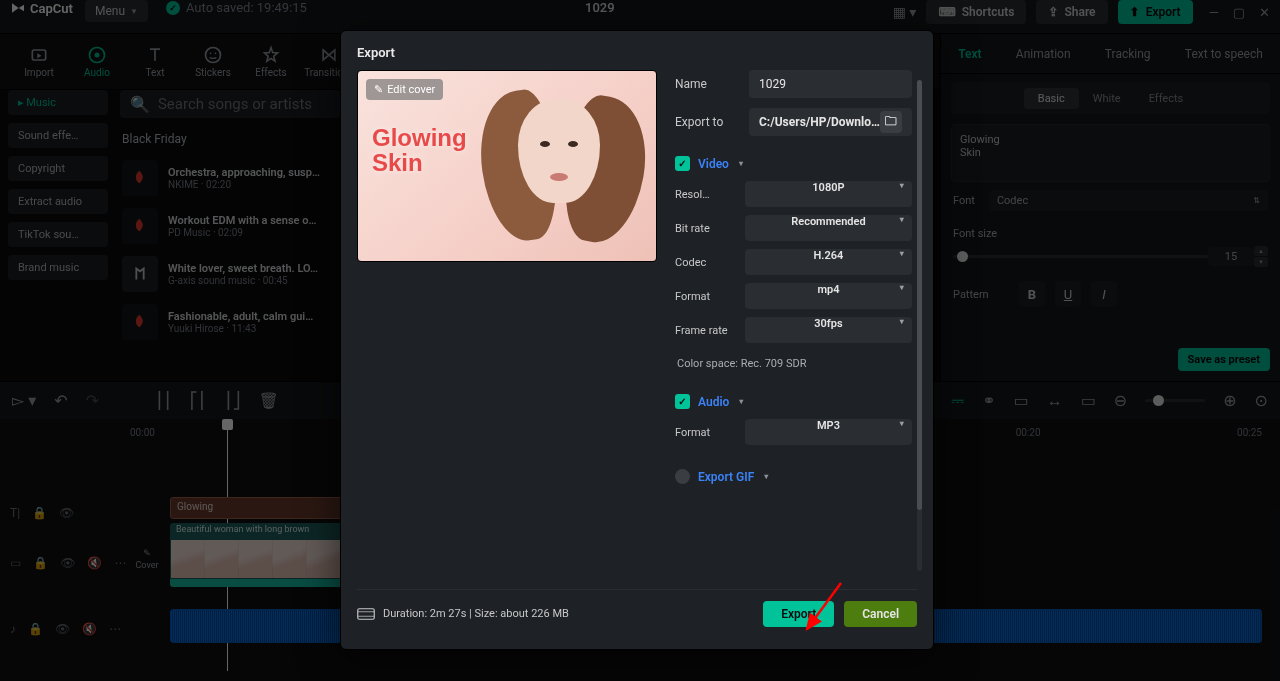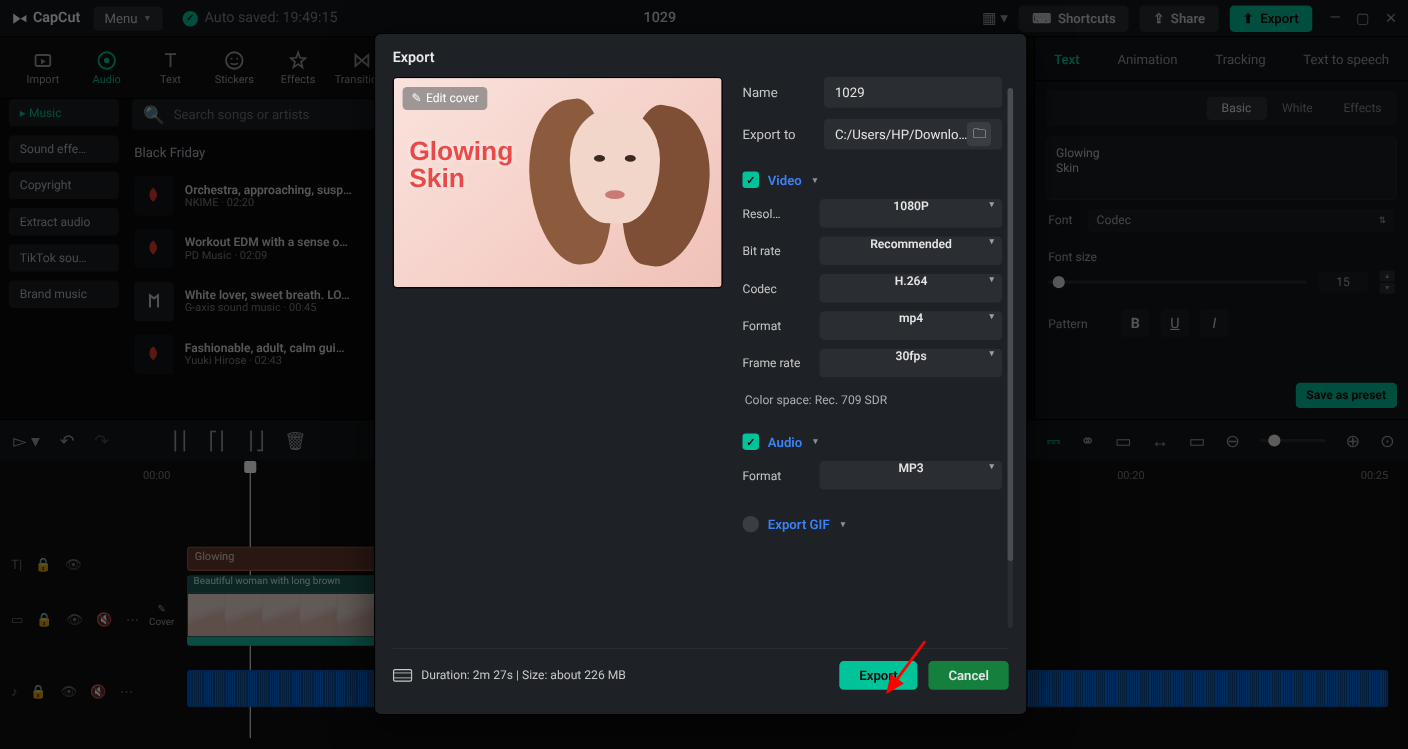--- a/index.html
+++ b/index.html
@@ -1,19 +1,19 @@
 <!DOCTYPE html>
 <html><head>
 <meta charset="utf-8">
 <style>
 * { margin: 0; padding: 0; box-sizing: border-box; font-family: -apple-system, "Segoe UI", Roboto, Arial, sans-serif; }
 body { background: #0b0c0e; color: #d0d0d0; width: 1280px; height: 681px; overflow: hidden; position: relative; }
 
 
-.topbar { height: 34px; background: #151719; display: flex; align-items: center; padding: 12px 10px; gap: 12px; border-bottom: 1px solid #000; }
+.topbar { height: 34px; background: #151719; display: flex; align-items: flex-start; padding: 0 10px; gap: 12px; border-bottom: 1px solid #000; }
 .topbar .logo { display: flex; align-items: center; gap: 4px; font-weight: 600; font-size: 13px; color: #fff; }
 .topbar .logo svg { width: 16px; height: 16px; }
 .menu-btn { background: #2a2d31; color: #d0d0d0; border: none; padding: 4px 10px; border-radius: 4px; font-size: 12px; display: flex; align-items: center; gap: 5px; cursor: pointer; }
 .menu-btn .chev { font-size: 8px; opacity: .7; }
 .autosave { display: flex; align-items: center; gap: 6px; color: #7f8792; font-size: 13px; margin-left: 6px; }
 .autosave .dot { width: 14px; height: 14px; border-radius: 50%; background: #00c39a; display: flex; align-items: center; justify-content: center; }
 .autosave .dot::after { content: "✓"; color: #0b0c0e; font-size: 9px; font-weight: 700; }
 .topbar .spacer { flex: 1; }
 .doc-name { font-size: 13px; color: #e2e2e2; font-weight: 500; }
 
@@ -28,39 +28,39 @@
 .tool-item { display: flex; flex-direction: column; align-items: center; justify-content: center; width: 58px; color: #9aa0a6; cursor: pointer; gap: 2px; }
 .tool-item.active { color: #00c39a; }
 .tool-item svg { width: 20px; height: 20px; }
 .tool-item .lbl { font-size: 10px; }
 
 
 .right-panel { position: absolute; right: 0; top: 34px; width: 340px; bottom: 300px; background: #151719; border-left: 1px solid #000; }
 .right-tabs { height: 40px; display: flex; align-items: center; justify-content: space-around; border-bottom: 1px solid #000; }
 .right-tab { font-size: 12px; color: #9aa0a6; padding: 6px 8px; cursor: pointer; }
 .right-tab.active { color: #00c39a; font-weight: 600; }
-.sub-tabs { height: 32px; display: flex; align-items: center; justify-content: flex-end; background: #1b1e21; margin: 8px 10px 0; border-radius: 4px; }
+.sub-tabs { height: 32px; display: flex; align-items: center; justify-content: center; background: #1b1e21; margin: 8px 10px 0; border-radius: 4px; }
 .sub-tab { font-size: 11px; color: #8a9098; padding: 4px 14px; cursor: pointer; border-radius: 4px; }
 .sub-tab.active { background: #2e3236; color: #e5e5e5; }
 .text-preview { margin: 10px 10px 0; height: 58px; background: #1b1e21; border: 1px solid #23262a; border-radius: 4px; font-size: 11px; color: #c8c8c8; padding: 8px; }
 .field-row { display: flex; align-items: center; padding: 8px 12px; gap: 14px; font-size: 11px; color: #a8aeb5; }
 .field-row .fval { background: #1b1e21; border-radius: 4px; padding: 4px 8px; flex: 1; display: flex; align-items: center; justify-content: space-between; }
 .fs-box { width: 46px; background: #1b1e21; border-radius: 4px; padding: 3px 6px; text-align: center; font-size: 11px; }
 .pattern { display: flex; gap: 10px; padding: 6px 12px; align-items: center; font-size: 11px; color: #a8aeb5; }
 .fmt { width: 26px; height: 26px; background: #1b1e21; border-radius: 4px; display: flex; align-items: center; justify-content: center; color: #d0d0d0; font-size: 13px; cursor: pointer; }
 .save-preset { position: absolute; right: 10px; bottom: 10px; background: #00c39a; color: #0b0c0e; font-size: 11px; font-weight: 700; padding: 5px 10px; border-radius: 4px; cursor: pointer; border: none; }
 
 
 .left-music { position: absolute; left: 8px; top: 90px; width: 332px; bottom: 300px; }
 .music-nav { display: flex; flex-direction: column; gap: 8px; width: 100px; float: left; }
 .music-nav .m-item { background: #1b1e21; padding: 6px 10px; border-radius: 4px; font-size: 11px; color: #b4bac1; cursor: pointer; text-align: left; }
 .music-nav .m-item.active { color: #00c39a; }
 .music-body { margin-left: 112px; }
 .search { height: 28px; background: #1b1e21; border-radius: 4px; display: flex; align-items: center; padding: 0 10px; gap: 8px; margin-bottom: 14px; }
-.search input { background: transparent; border: none; color: #d0d0d0; font-size: 12px; flex: 1; outline: none; }
+.search input { background: transparent; border: none; color: #d0d0d0; font-size: 15px; flex: 1; outline: none; }
 .sect-title { font-size: 12px; color: #b4bac1; margin: 4px 0 8px 2px; }
 .track { display: flex; align-items: center; gap: 10px; padding: 6px 2px; }
 .thumb { width: 36px; height: 36px; border-radius: 4px; background: #1b1e21; display: flex; align-items: center; justify-content: center; }
 .thumb.red { background: #131417; }
 .thumb svg { width: 22px; height: 22px; }
 .track-info .t1 { font-size: 11px; color: #d6d8da; font-weight: 600; white-space: nowrap; overflow: hidden; text-overflow: ellipsis; max-width: 180px; }
 .track-info .t2 { font-size: 10px; color: #7a8088; }
 
 
 .timeline-bar { position: absolute; left: 0; right: 0; bottom: 262px; height: 38px; background: #151719; border-top: 1px solid #000; display: flex; align-items: center; padding: 0 12px; gap: 18px; }
@@ -92,21 +92,21 @@
 .face .hairL { position: absolute; left: 14px; top: 14px; width: 74px; height: 150px; background: #8c5b3e; border-radius: 60% 30% 40% 50% / 50% 40% 60% 50%; transform: rotate(-8deg); }
 .face .hairR { position: absolute; right: 4px; top: 20px; width: 78px; height: 146px; background: #7e4f34; border-radius: 30% 60% 50% 40% / 40% 50% 50% 60%; transform: rotate(10deg); }
 .face .eyeL, .face .eyeR { position: absolute; width: 10px; height: 6px; background: #3a2a22; border-radius: 50%; top: 64px; }
 .face .eyeL { left: 72px; } .face .eyeR { left: 100px; }
 .face .lips { position: absolute; left: 82px; top: 96px; width: 18px; height: 8px; background: #c97a72; border-radius: 50%; }
 
 .form { flex: 1; display: flex; flex-direction: column; gap: 10px; }
 .frow { display: flex; align-items: center; gap: 12px; }
 .frow .flabel { width: 62px; font-size: 12px; color: #c8c8c8; }
 .finput { flex: 1; height: 28px; background: #2a2d31; border-radius: 4px; padding: 0 10px; font-size: 12px; color: #e5e5e5; display: flex; align-items: center; justify-content: space-between; }
-.finput.path { justify-content: flex-start; }
+.finput.path { justify-content: flex-start; font-weight: bold; }
 .folder-ico { width: 22px; height: 22px; background: #3a3e43; border-radius: 4px; display: flex; align-items: center; justify-content: center; cursor: pointer; }
 
 .sect { margin-top: 8px; }
 .sect-hdr { display: flex; align-items: center; gap: 8px; padding: 2px 0 6px; }
 .chk { width: 15px; height: 15px; border-radius: 3px; background: #00c39a; display: flex; align-items: center; justify-content: center; color: #0b0c0e; font-size: 10px; font-weight: 800; }
 .chk.off { background: #3a3e43; color: transparent; border-radius: 50%; }
 .sect-hdr span { font-size: 12px; color: #3b82f6; font-weight: 600; }
 .sect-hdr .tri { color: #8a9098; font-size: 8px; margin-left: 2px; }
 
 .sel-row { display: flex; align-items: center; gap: 10px; padding: 4px 0; }
@@ -118,21 +118,21 @@
 
 .scrollbar-track { position: absolute; right: 4px; top: 10px; bottom: 10px; width: 5px; background: #2a2d31; border-radius: 3px; }
 .scrollbar-thumb { position: absolute; right: 4px; top: 10px; height: 430px; width: 5px; background: #4a4e54; border-radius: 3px; }
 
 .modal-footer { height: 48px; display: flex; align-items: center; justify-content: space-between; border-top: 1px solid #2a2d31; margin-top: 8px; }
 .meta { display: flex; align-items: center; gap: 8px; color: #c8c8c8; font-size: 11px; justify-content: space-between; }
 .meta svg { width: 18px; height: 14px; }
 .footer-btns { display: flex; gap: 10px; }
 .btn { padding: 6px 18px; border-radius: 4px; font-size: 12px; border: none; cursor: pointer; font-weight: 600; }
 .btn.primary { background: #00c39a; color: #0b0c0e; }
-.btn.secondary { background: #15803d; color: #e5e5e5; }
+.btn.secondary { background: #4d7c0f; color: #e5e5e5; }
 
 .arrow { position: absolute; pointer-events: none; }
 
 .slider-track { flex: 1; height: 3px; background: #2a2d31; border-radius: 2px; position: relative; }
 .slider-thumb { position: absolute; left: 4px; top: -4px; width: 11px; height: 11px; background: #e5e5e5; border-radius: 50%; }
 .spinners { width: 14px; display: flex; flex-direction: column; gap: 1px; }
 .spinners .sp { height: 10px; background: #2a2d31; border-radius: 2px; font-size: 7px; display: flex; align-items: center; justify-content: center; color: #8a9098; cursor: pointer; }
 </style>
 </head>
 <body>
@@ -271,21 +271,21 @@
           </div>
         </div>
         <div class="track">
           <div class="thumb red">
             <svg viewBox="0 0 24 24">
               <path d="M12 4c-6 2-6 12 0 14 0-2 3-3 3-7s-3-5-3-7z" fill="#e63b2e"></path>
             </svg>
           </div>
           <div class="track-info">
             <div class="t1">Fashionable, adult, calm gui…</div>
-            <div class="t2">Yuuki Hirose · 02:43</div>
+            <div class="t2">Yuuki Hirose · 11:43</div>
           </div>
         </div>
       </div>
   </div>
 </div>
 
 <div class="right-panel">
   <div class="right-tabs">
     <div class="right-tab active">Text</div>
     <div class="right-tab">Animation</div>
@@ -301,21 +301,21 @@
 Skin</div>
   <div class="field-row">
     <span>Font</span>
     <div class="fval">
         <span>Codec</span>
         <span style="font-size:8px;">⇅</span>
       </div>
   </div>
   <div class="field-row" style="flex-direction:column;align-items:stretch;gap:6px;">
     <span>Font size</span>
-    <div style="display:flex;align-items:center;gap:10px;">
+    <div style="display:flex;align-items:center;">
       <div class="slider-track">
           <div class="slider-thumb"></div>
         </div>
       <div class="fs-box">15</div>
       <div class="spinners">
           <div class="sp">▴</div>
           <div class="sp">▾</div>
         </div>
     </div>
   </div>

